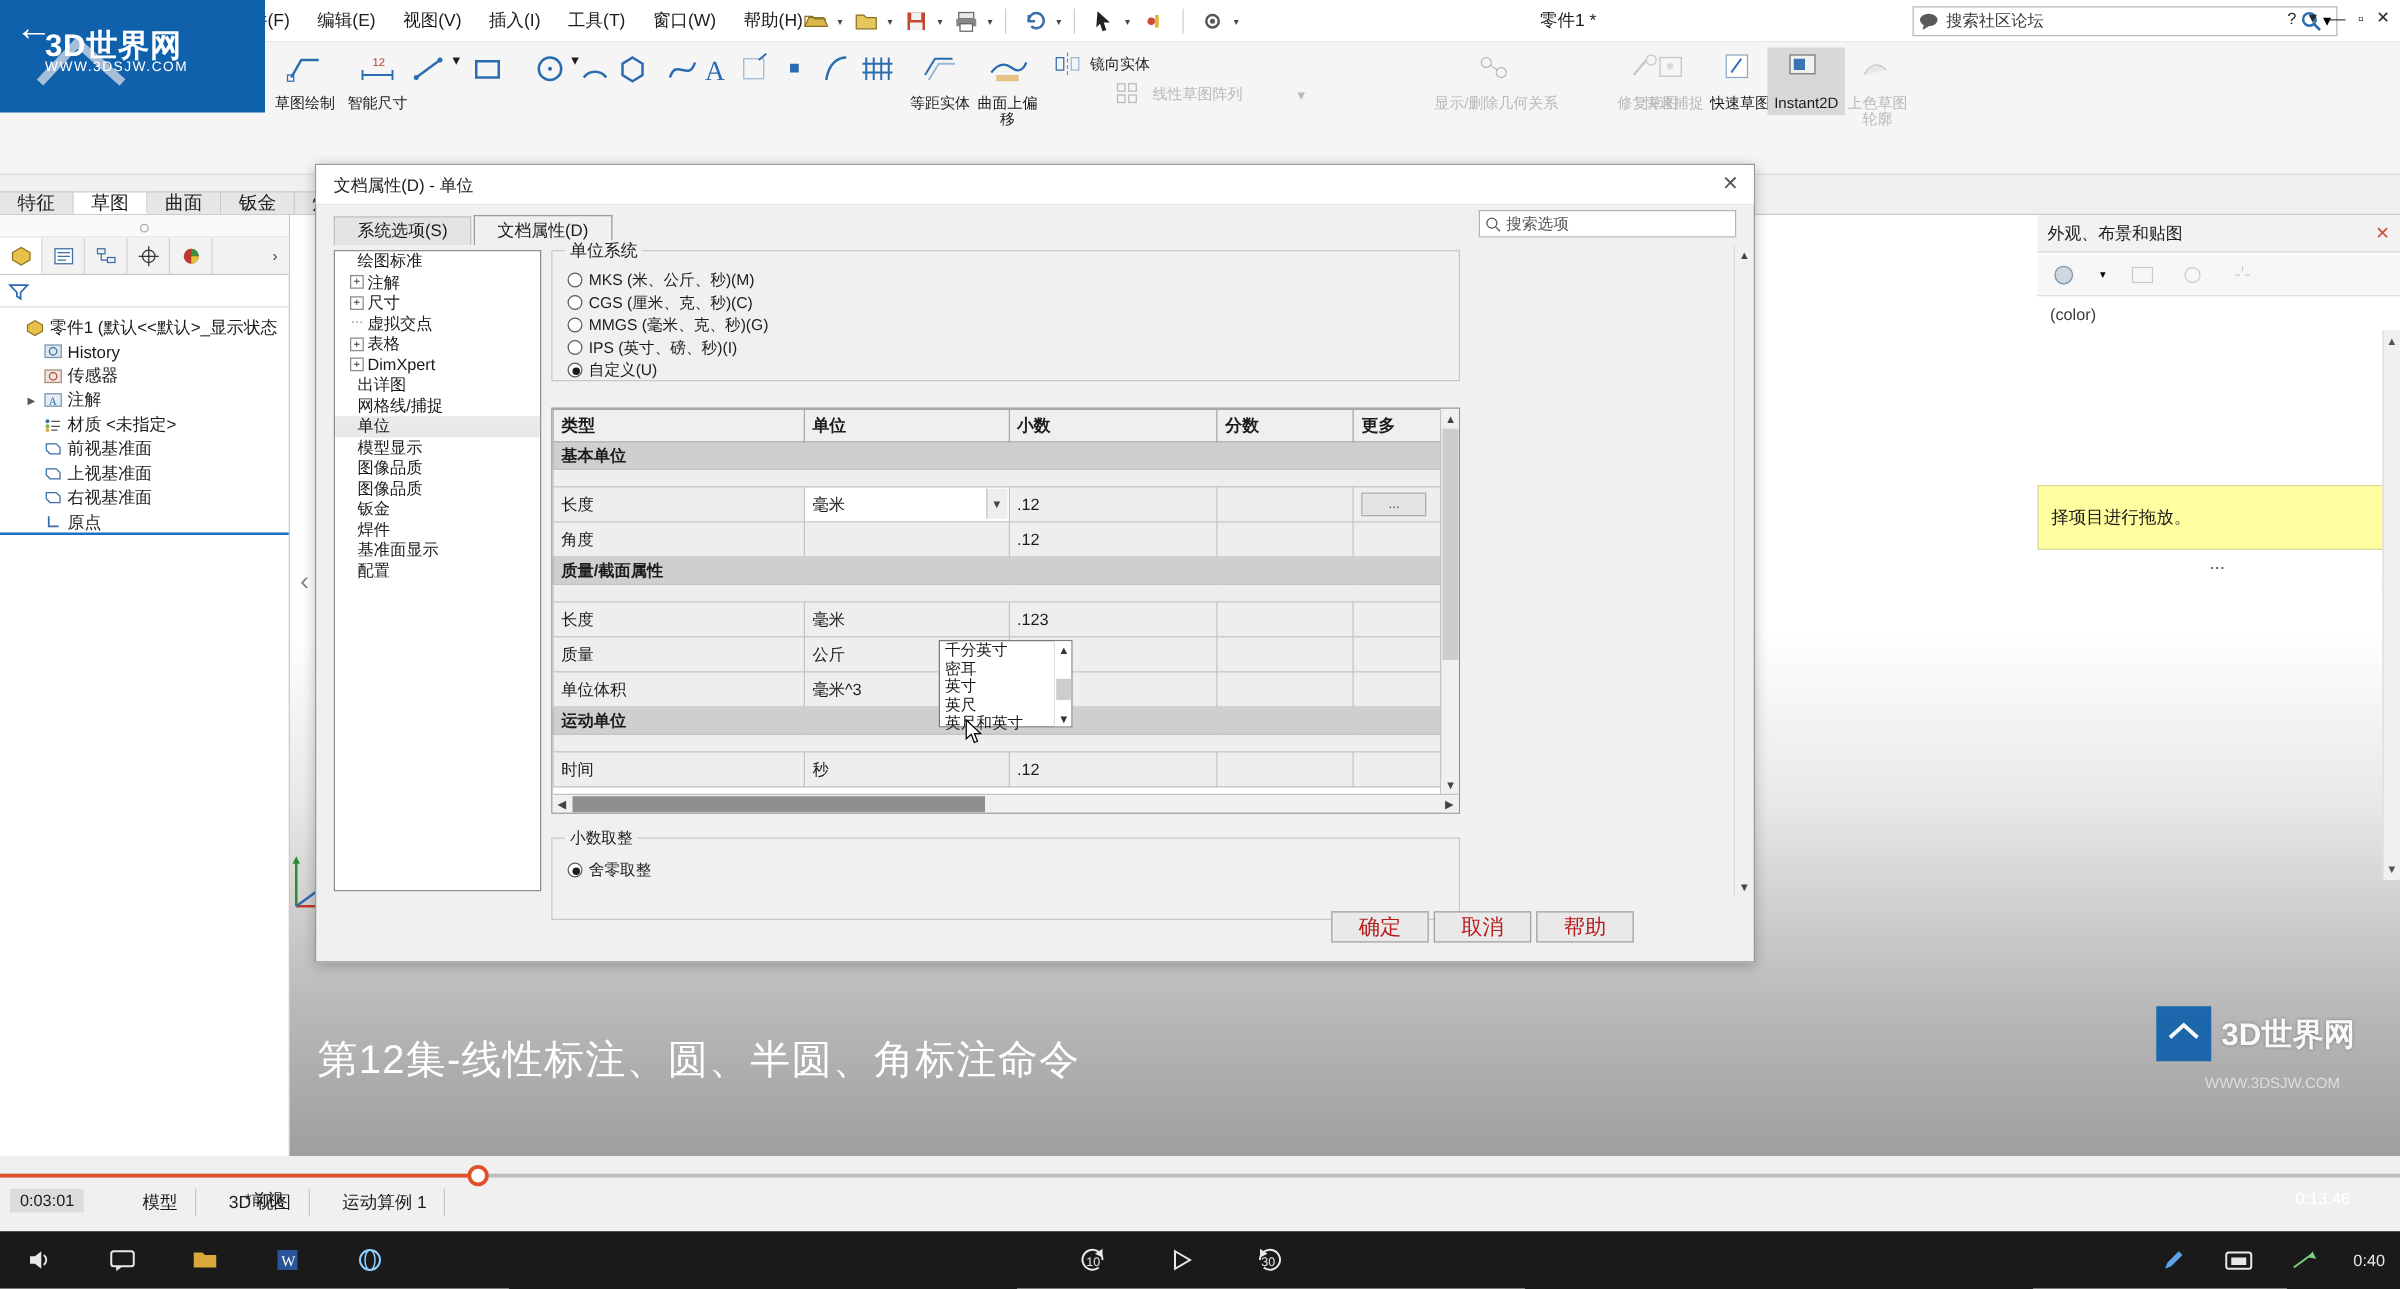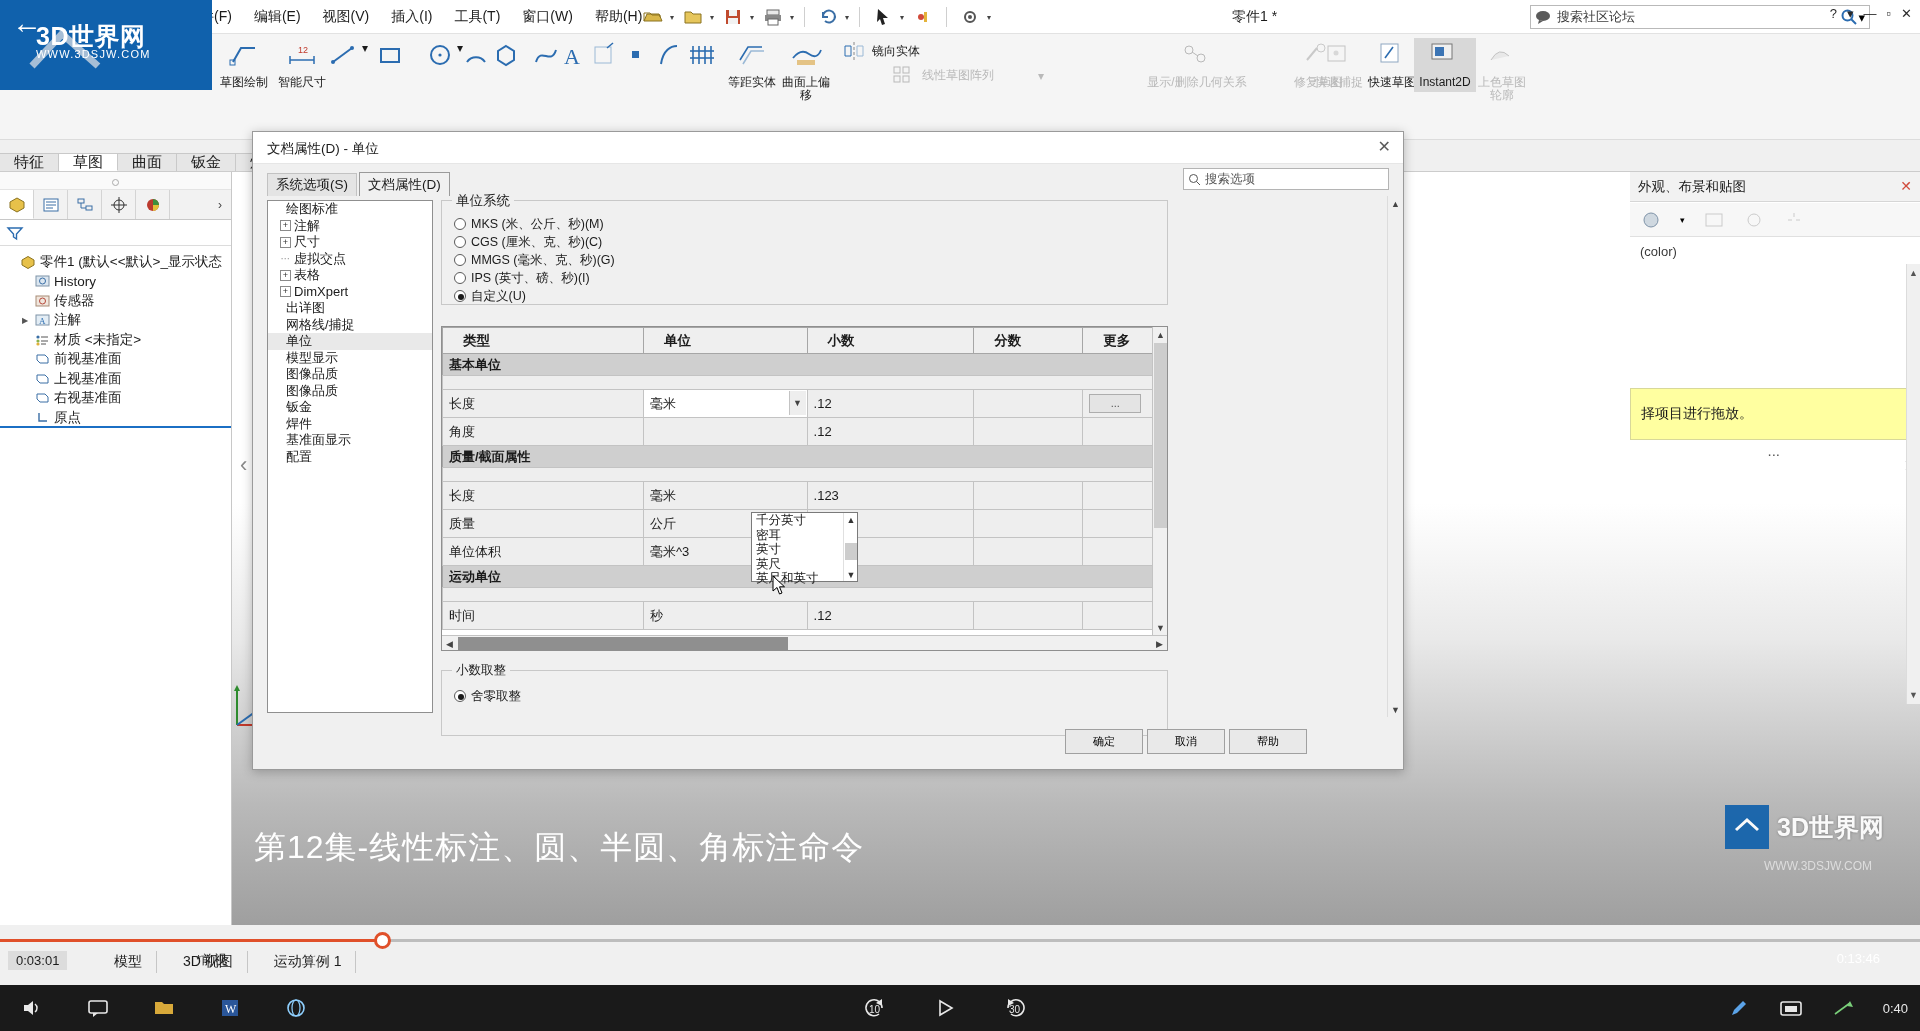--- a/index.html
+++ b/index.html
@@ -112,21 +112,21 @@
   .tb-right { position:absolute; right:12px; top:0; height:46px; display:flex; align-items:center; gap:28px; color:#e8e8e8; font-size:13px; }
   .tb-ico { width:24px; height:24px; display:flex; align-items:center; justify-content:center; }
 
   
   .dlg { position:absolute; left:252px; top:131px; width:1152px; height:639px; background:#f0f0f0; border:1px solid #9a9a9a; box-shadow:0 2px 10px rgba(0,0,0,.25); }
   .dlg-title { position:absolute; left:0; top:0; width:100%; height:32px; background:#ffffff; border-bottom:1px solid #e6e6e6; }
   .dlg-title .t { position:absolute; left:14px; top:8px; font-size:13.5px; color:#1b1b1b; }
   .dlg-title .x { position:absolute; right:12px; top:5px; font-size:16px; color:#5a5a5a; }
 
   .dlg-tabs { position:absolute; left:14px; top:40px; height:24px; display:flex; align-items:flex-end; }
-  .dtab { height:23px; padding:0 8px; display:flex; align-items:center; font-size:13.5px; color:#1b1b1b; background:#e4e4e4; border:1px solid #c2c2c2; border-bottom:none; margin-right:2px; }
+  .dtab { height:23px; padding:0 18px; display:flex; align-items:center; font-size:13.5px; color:#1b1b1b; background:#e4e4e4; border:1px solid #c2c2c2; border-bottom:none; margin-right:2px; }
   .dtab.active { background:#f0f0f0; border-color:#9a9a9a; height:24px; }
   .dlg-search { position:absolute; right:14px; top:36px; width:206px; height:22px; border:1px solid #b4b4b4; background:#ffffff; display:flex; align-items:center; font-size:12.5px; color:#555; }
   .dlg-search .gi { margin:0 4px 0 4px; }
 
   .dlg-body { position:absolute; left:0; top:64px; right:0; bottom:52px; }
   .d-left { position:absolute; left:14px; top:4px; width:166px; bottom:4px; background:#ffffff; border:1px solid #8f8f8f; }
   .d-left .li { height:16.5px; font-size:13px; color:#1b1b1b; padding-left:4px; display:flex; align-items:center; gap:3px; white-space:nowrap; }
   .d-left .li.sel { background:#e9e9e9; }
   .d-left .li .pm { width:11px; height:11px; border:1px solid #8a8a8a; background:#fff; font-size:9px; line-height:9px; text-align:center; color:#333; }
   .d-left .li .dotlead { width:11px; text-align:center; color:#999; font-size:10px; }
@@ -137,21 +137,21 @@
   .fieldset { position:absolute; left:0; top:0; width:727px; height:105px; border:1px solid #c8c8c8; }
   .fieldset > .legend { position:absolute; left:10px; top:-9px; background:#f0f0f0; padding:0 4px; font-size:13.5px; color:#1b1b1b; }
   .radio { display:flex; align-items:center; gap:5px; font-size:12.5px; color:#1b1b1b; height:18px; }
   .rdot { width:12px; height:12px; border:1px solid #5a5a5a; border-radius:50%; background:#fff; position:relative; flex:none; }
   .rdot.on:after { content:""; position:absolute; left:2.5px; top:2.5px; width:6px; height:6px; border-radius:50%; background:#1b1b1b; }
   .radios { position:absolute; left:12px; top:14px; }
 
   
   .tblwrap { position:absolute; left:0; top:126px; width:727px; height:325px; border:1px solid #8f8f8f; background:#ffffff; overflow:hidden; }
   table.u { border-collapse:collapse; width:713px; table-layout:fixed; font-size:13px; color:#1b1b1b; }
-  table.u th { background:#efefef; border:1px solid #a6a6a6; height:26px; font-weight:bold; text-align:left; padding-left:20px; font-size:13.5px; }
+  table.u th { background:#efefef; border:1px solid #a6a6a6; height:26px; font-weight:bold; text-align:left; padding-left:6px; font-size:13.5px; }
   table.u td { border:1px solid #c3c3c3; height:28px; padding-left:6px; background:#eeeeee; vertical-align:middle; }
   table.u tr.sect td { background:#cfcfcf; font-weight:bold; border-left:1px solid #a6a6a6; border-right:1px solid #a6a6a6; height:22px; }
   table.u tr.spacer td { background:#eeeeee; height:14px; border-top:none; }
   .u .c1 { width:129px; } .u .c2 { width:105px; } .u .c3 { width:107px; }
   .u .c4 { width:70px; } .u .c5 { width:46px; }
   .cellcombo { position:relative; }
   .cellcombo .cb-btn { position:absolute; right:1px; top:1px; width:17px; height:24px; background:#eeeeee; border-left:1px solid #c3c3c3; display:flex; align-items:center; justify-content:center; font-size:9px; color:#444; }
   .morebtn { display:block; width:52px; height:19px; background:#e4e4e4; border:1px solid #adadad; font-size:11px; color:#555; text-align:center; line-height:17px; }
 
   .vscroll { position:absolute; right:0; top:0; width:15px; height:100%; background:#f0f0f0; border-left:1px solid #c3c3c3; }
@@ -169,21 +169,21 @@
   .ddlist .sb .th { position:absolute; left:1px; top:30px; width:12px; height:17px; background:#cdcdcd; }
 
   .cursor { position:absolute; left:330px; top:248px; z-index:60; }
 
   
   .roundbox { position:absolute; left:0; top:470px; width:727px; height:66px; border:1px solid #c8c8c8; }
   .roundbox > .legend { position:absolute; left:10px; top:-9px; background:#f0f0f0; padding:0 4px; font-size:12.5px; color:#1b1b1b; }
   .roundbox .radio { position:absolute; left:12px; top:16px; }
 
   .dlg-foot { position:absolute; left:0; bottom:0; width:100%; height:52px; }
-  .dbtn { position:absolute; top:12px; width:78px; height:25px; background:#e9e9e9; border:1px solid #a0a0a0; font-size:11px; color:#000000; display:flex; align-items:center; justify-content:center; }
+  .dbtn { position:absolute; top:12px; width:78px; height:25px; background:#e9e9e9; border:1px solid #a0a0a0; font-size:17px; color:#b91c1c; display:flex; align-items:center; justify-content:center; }
   .dlg-vscroll { position:absolute; right:1px; top:64px; bottom:52px; width:15px; background:#f0f0f0; border-left:1px solid #dcdcdc; }
   .dlg-vscroll .arr { position:absolute; left:0; width:15px; height:15px; display:flex; align-items:center; justify-content:center; font-size:9px; color:#444; }
 
   svg { display:block; }
 </style>
 </head>
 <body>
 
 <div class="app">
  <div class="sw">

